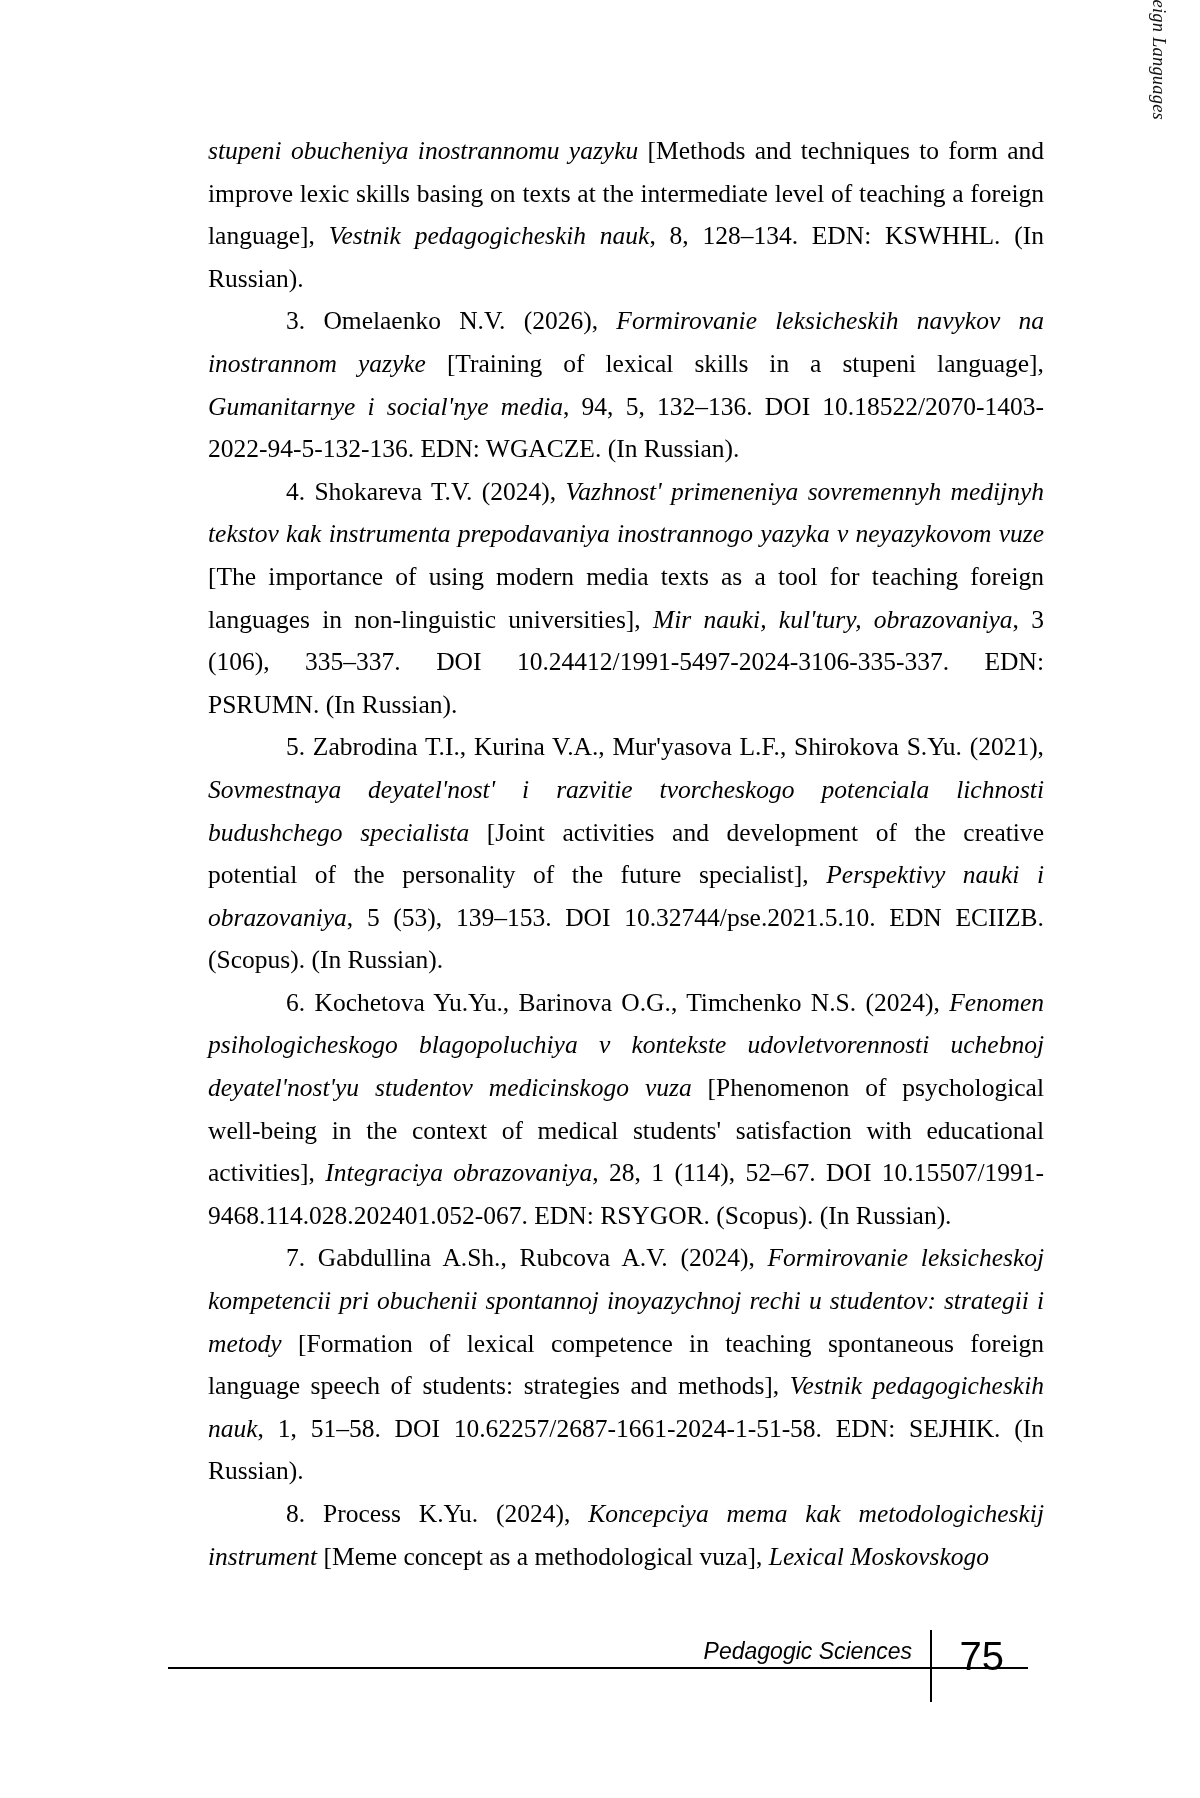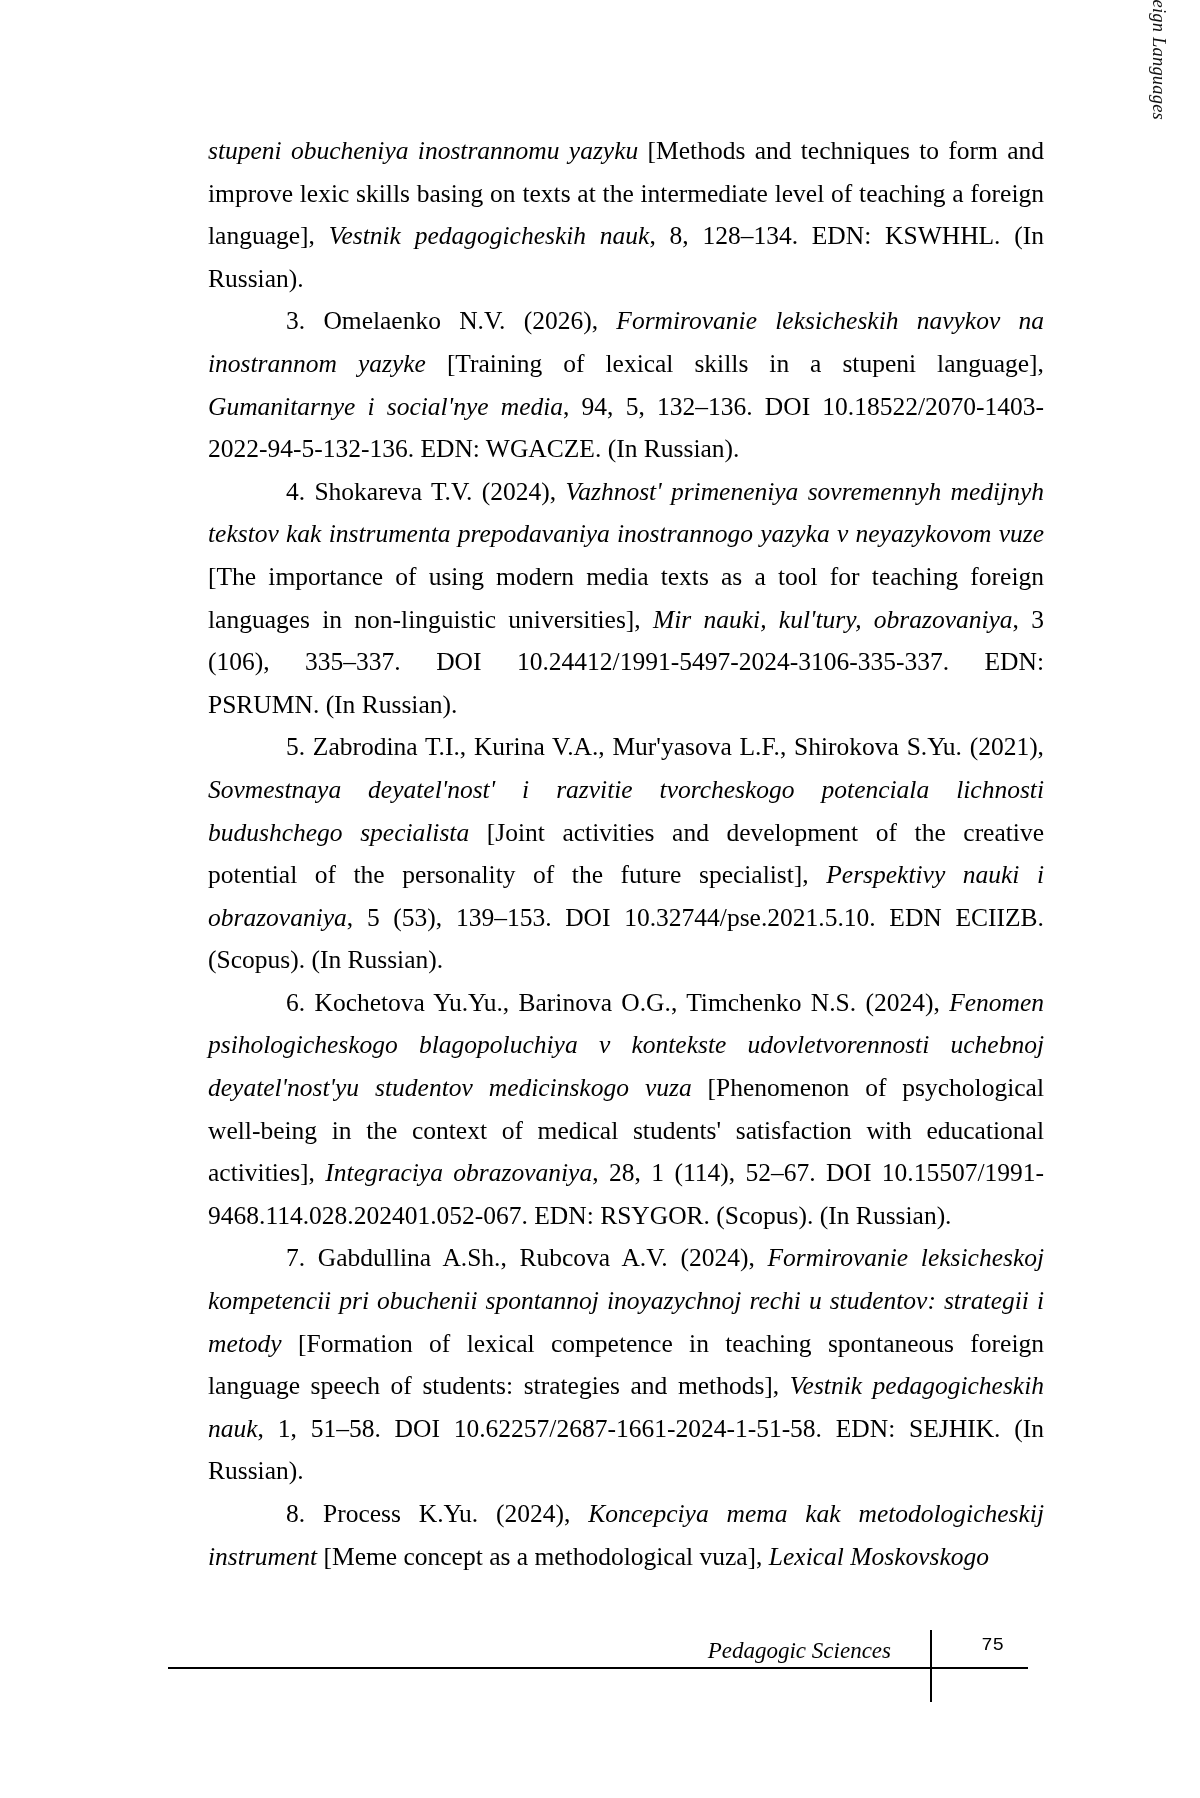--- a/index.html
+++ b/index.html
@@ -76,41 +76,41 @@
     width: 860px;
     height: 1.6px;
     background: #000;
   }
   .footer-inner {
     position: relative;
     height: 40px;
   }
   .footer-section {
     position: absolute;
-    right: 113px;
+    right: 92px;
     top: 0;
     font-style: italic;
     font-size: 23px;
-    font-family: Liberation Serif, serif;
+    font-family: Liberation Sans, sans-serif;
     white-space: nowrap;
   }
   .footer-divider {
     position: absolute;
     right: 72px;
     top: -8px;
     width: 1.6px;
     height: 72px;
     background: #000;
   }
   .page-number {
     position: absolute;
     right: 0;
     top: -4px;
-    font-size: 19px;
-    font-family: Liberation Mono, monospace;
+    font-size: 40px;
+    font-family: Liberation Sans, sans-serif;
   }
 </style>
 </head>
 <body>
 
 <div class="page">
 
   <div class="rh-wrap">
     <div class="running-head">Educational Potential of Memes for the Formation of Lexical Skills in the Process of Teaching Foreign Languages</div>
   </div>

